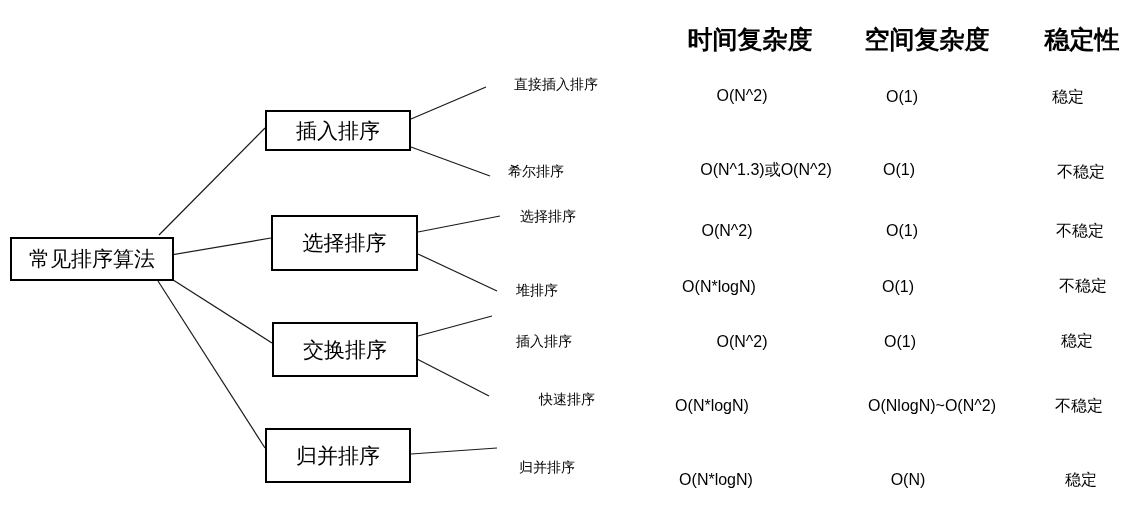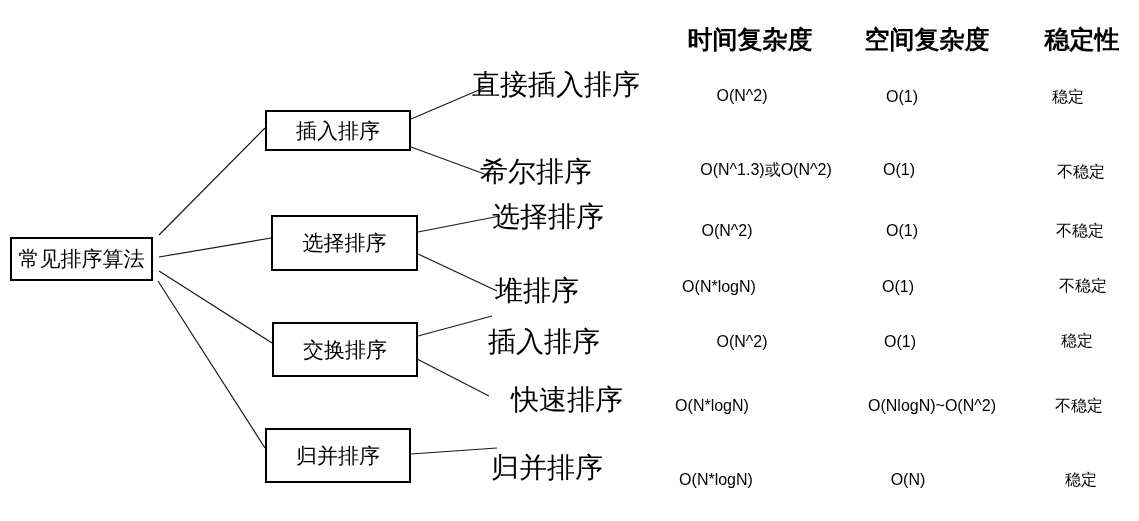--- a/index.html
+++ b/index.html
@@ -21,21 +21,21 @@
     background: #ffffff;
     display: flex;
     align-items: center;
     justify-content: center;
     font-size: 21px;
     white-space: nowrap;
   }
   .label {
     position: absolute;
     transform: translate(-50%, -50%);
-    font-size: 28px;
+    font-size: 14px;
     white-space: nowrap;
   }
   .col-header { font-weight: bold; font-size: 25px; }
   .cell { font-size: 16px; }
 </style>
 </head>
 <body>
 
 <div class="canvas">
 
@@ -46,21 +46,21 @@
     <line x1="158" y1="281" x2="265" y2="448"></line>
     <line x1="411" y1="119" x2="486" y2="87"></line>
     <line x1="411" y1="147" x2="490" y2="176"></line>
     <line x1="418" y1="232" x2="500" y2="216"></line>
     <line x1="418" y1="254" x2="497" y2="291"></line>
     <line x1="418" y1="336" x2="492" y2="316"></line>
     <line x1="417" y1="359" x2="489" y2="396"></line>
     <line x1="411" y1="454" x2="497" y2="448"></line>
   </svg>
 
-  <div class="node" style="left:10px; top:237px; width:143px; height:44px;">常见排序算法</div>
+  <div class="node" style="left:10px; top:237px; width:164px; height:44px;">常见排序算法</div>
 
   <div class="node" style="left:265px; top:110px; width:146px; height:41px;">插入排序</div>
   <div class="node" style="left:271px; top:215px; width:147px; height:56px;">选择排序</div>
   <div class="node" style="left:272px; top:322px; width:146px; height:55px;">交换排序</div>
   <div class="node" style="left:265px; top:428px; width:146px; height:55px;">归并排序</div>
 
   <div class="label" style="left:556px; top:85px;">直接插入排序</div>
   <div class="label" style="left:536px; top:172px;text-align:center;">希尔排序</div>
   <div class="label" style="left:548px; top:217px;">选择排序</div>
   <div class="label" style="left:537px; top:291px;">堆排序</div>

